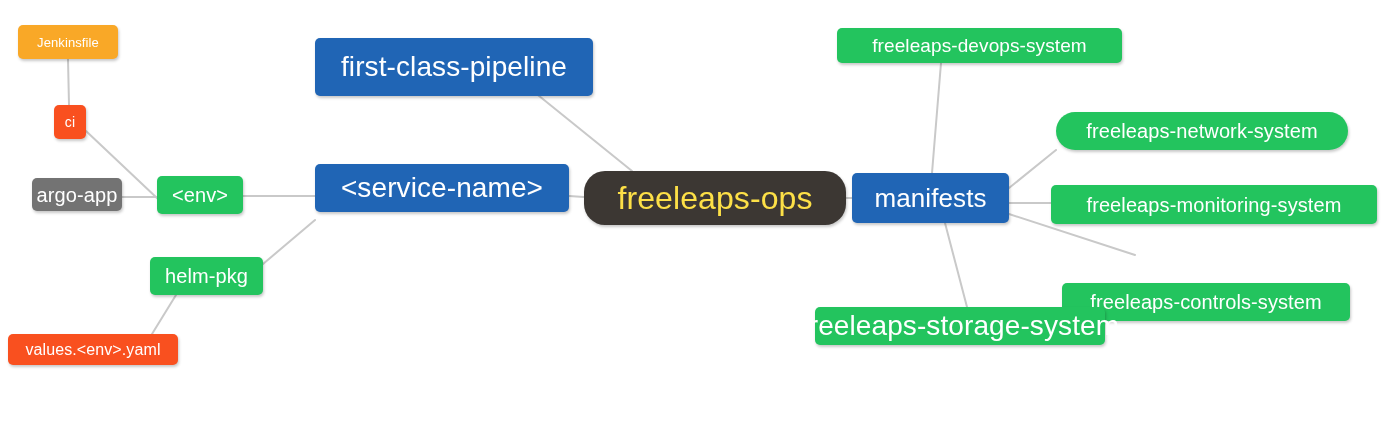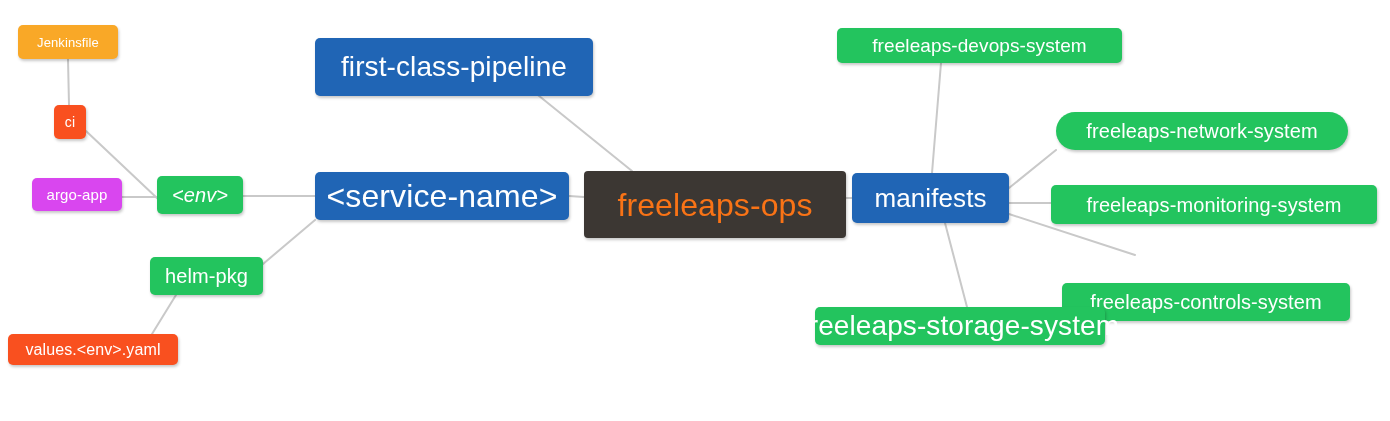--- a/index.html
+++ b/index.html
@@ -63,39 +63,39 @@
       <path d="M 1009 214 L 1135 255" stroke="#c9c9c9" stroke-width="2" fill="none" stroke-linecap="round"></path>
       <path d="M 945 223 L 967 307" stroke="#c9c9c9" stroke-width="2" fill="none" stroke-linecap="round"></path>
     </svg>
   <div id="node-layer">
       <div class="node" style="left: 18px; top: 25px; width: 100px; height: 34px; background: rgb(249, 168, 39); color: rgb(255, 255, 255); font-size: 13px; justify-content: center;">
         <span>Jenkinsfile</span>
       </div>
       <div class="node" style="left: 54px; top: 105px; width: 32px; height: 34px; background: rgb(249, 80, 31); color: rgb(255, 255, 255); font-size: 14px;">
         <span>ci</span>
       </div>
-      <div class="node" style="left: 32px; top: 178px; width: 90px; height: 33px; background: #d946ef; color: rgb(255, 255, 255); font-size: 15px;">
+      <div class="node" style="left: 32px; top: 178px; width: 90px; height: 33px; background: #737373; color: rgb(255, 255, 255); font-size: 20px;">
         <span>argo-app</span>
       </div>
-      <div class="node" style="left: 157px; top: 176px; width: 86px; height: 38px; background: rgb(35, 196, 94); color: rgb(255, 255, 255); font-size: 20px; font-style: italic;">
+      <div class="node" style="left: 157px; top: 176px; width: 86px; height: 38px; background: rgb(35, 196, 94); color: rgb(255, 255, 255); font-size: 20px;">
         <span>&lt;env&gt;</span>
       </div>
       <div class="node" style="left: 150px; top: 257px; width: 113px; height: 38px; background: rgb(35, 196, 94); color: rgb(255, 255, 255); font-size: 20px;">
         <span>helm-pkg</span>
       </div>
       <div class="node" style="left: 8px; top: 334px; width: 170px; height: 31px; background: rgb(249, 80, 31); color: rgb(255, 255, 255); font-size: 16px;">
         <span>values.&lt;env&gt;.yaml</span>
       </div>
       <div class="node" style="left: 315px; top: 38px; width: 278px; height: 58px; background: rgb(32, 101, 181); color: rgb(255, 255, 255); font-size: 28px;">
         <span>first-class-pipeline</span>
       </div>
-      <div class="node" style="left: 315px; top: 172px; width: 254px; height: 48px; background: rgb(32, 101, 181); color: rgb(255, 255, 255); font-size: 32px;">
+      <div class="node" style="left: 315px; top: 164px; width: 254px; height: 48px; background: rgb(32, 101, 181); color: rgb(255, 255, 255); font-size: 28px;">
         <span>&lt;service-name&gt;</span>
       </div>
-      <div class="node root" style="left: 584px; top: 171px; width: 262px; height: 67px; background: rgb(60, 55, 51); color: #f97316; font-size: 32px;">
+      <div class="node root" style="left: 584px; top: 171px; width: 262px; height: 54px; background: rgb(60, 55, 51); color: #fde047; font-size: 32px; border-radius: 21px;">
         <span>freeleaps-ops</span>
       </div>
       <div class="node" style="left: 852px; top: 173px; width: 157px; height: 50px; background: rgb(32, 101, 181); color: rgb(255, 255, 255); font-size: 26px;">
         <span>manifests</span>
       </div>
       <div class="node" style="left: 800px; top: 28px; width: 285px; height: 35px; background: rgb(35, 196, 94); color: rgb(255, 255, 255); font-size: 19px; margin-left: 37px;">
         <span>freeleaps-devops-system</span>
       </div>
       <div class="node" style="left: 1056px; top: 112px; width: 292px; height: 38px; background: rgb(35, 196, 94); color: rgb(255, 255, 255); font-size: 20px; border-radius: 19px;">
         <span>freeleaps-network-system</span>

